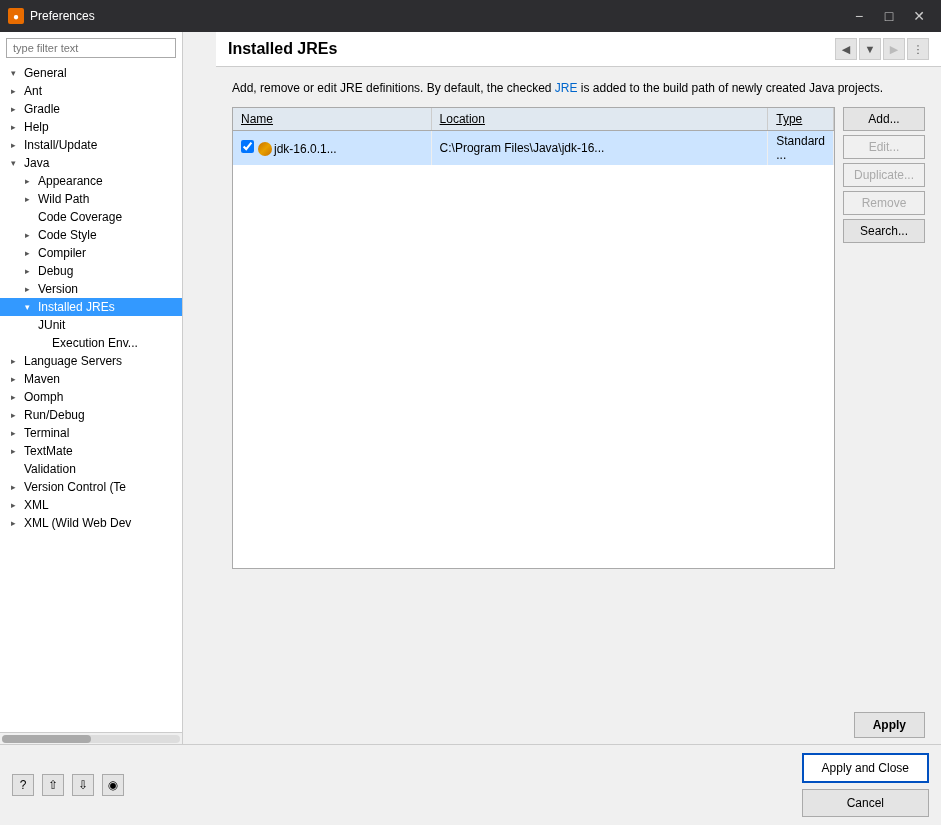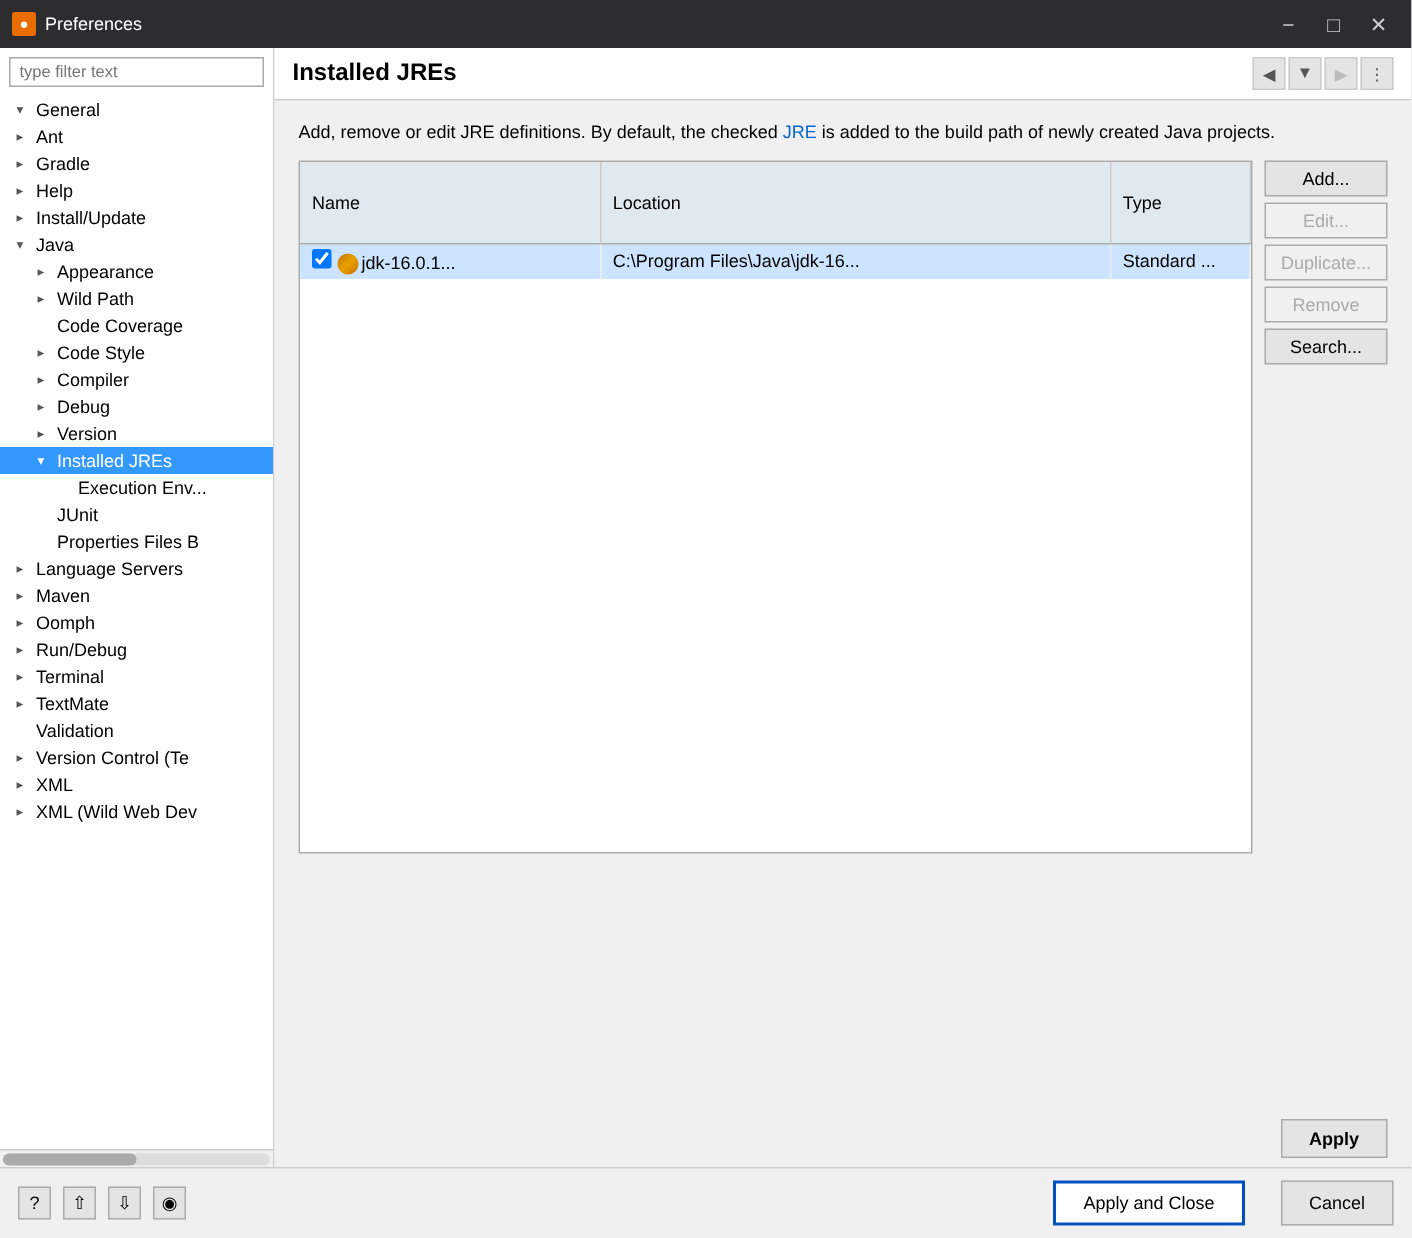--- a/index.html
+++ b/index.html
@@ -30,20 +30,21 @@
       flex-direction: column;
       height: calc(825px - 32px);
       background: #f0f0f0;
     }
 
     
     .body-area {
       display: flex;
       flex: 1;
       overflow: hidden;
+      gap: 33px;
     }
 
     
     .sidebar {
       width: 183px;
       background: #fff;
       border-right: 1px solid #ccc;
       display: flex;
       flex-direction: column;
       overflow: hidden;
@@ -140,27 +141,28 @@
     .description-text span.highlight { color: #0066cc; }
     .installed-label { font-size: 12px; color: #000; margin-bottom: 6px; }
     .jre-table {
       width: 100%;
       border-collapse: collapse;
     }
     .jre-table thead tr {
       background: #e0e8f0;
     }
     .jre-table th {
-      padding: 20px 8px;
+      padding: 4px 8px;
       text-align: left;
       font-size: 12px;
       font-weight: normal;
       border-right: 1px solid #ccc;
       border-bottom: 1px solid #aaa;
       color: #000;
+      text-decoration: underline;
     }
     .jre-table td {
       padding: 3px 8px;
       font-size: 12px;
       color: #000;
       border-right: 1px solid #eee;
       vertical-align: middle;
     }
     .jre-table tr.selected-row td { background: #cce4ff; }
     .jre-checkbox { margin-right: 4px; }
@@ -233,21 +235,21 @@
       padding: 8px 12px;
       display: flex;
       align-items: center;
       justify-content: space-between;
     }
     .footer-left { display: flex; align-items: center; gap: 8px; }
     .footer-icon {
       width: 22px; height: 22px; background: #e4e4e4; border: 1px solid #aaa;
       display: flex; align-items: center; justify-content: center; cursor: pointer; font-size: 12px;
     }
-    .footer-right { display: flex; gap: 24px; }
+    .footer-right { display: flex; gap: 6px; flex-direction: column; }
     .footer-btn {
       padding: 6px 18px;
       border: 1px solid #aaa;
       font-size: 12px;
       cursor: pointer;
       background: #e4e4e4;
     }
     .footer-btn.primary {
       background: #fff;
       border: 2px solid #0050c0;
@@ -339,33 +341,28 @@
             <span style="display: inline-block; width: 14px;"></span>
             <span class="tree-arrow">▸</span>
             <span>Version</span>
           </div>
           <div class="tree-item selected">
             <span style="display: inline-block; width: 14px;"></span>
             <span class="tree-arrow">▾</span>
             <span>Installed JREs</span>
           </div>
           <div class="tree-item">
+            <span style="display: inline-block; width: 14px;"></span>
+            <span style="display: inline-block; width: 10px;"></span>
+            <span>JUnit</span>
+          </div>
+          <div class="tree-item">
             <span style="display: inline-block; width: 28px;"></span>
             <span style="display: inline-block; width: 10px;"></span>
             <span>Execution Env...</span>
-          </div>
-          <div class="tree-item">
-            <span style="display: inline-block; width: 14px;"></span>
-            <span style="display: inline-block; width: 10px;"></span>
-            <span>JUnit</span>
-          </div>
-          <div class="tree-item">
-            <span style="display: inline-block; width: 14px;"></span>
-            <span style="display: inline-block; width: 10px;"></span>
-            <span>Properties Files B</span>
           </div>
           <div class="tree-item">
             <span style="display: inline-block; width: 0px;"></span>
             <span class="tree-arrow">▸</span>
             <span>Language Servers</span>
           </div>
           <div class="tree-item">
             <span style="display: inline-block; width: 0px;"></span>
             <span class="tree-arrow">▸</span>
             <span>Maven</span>

